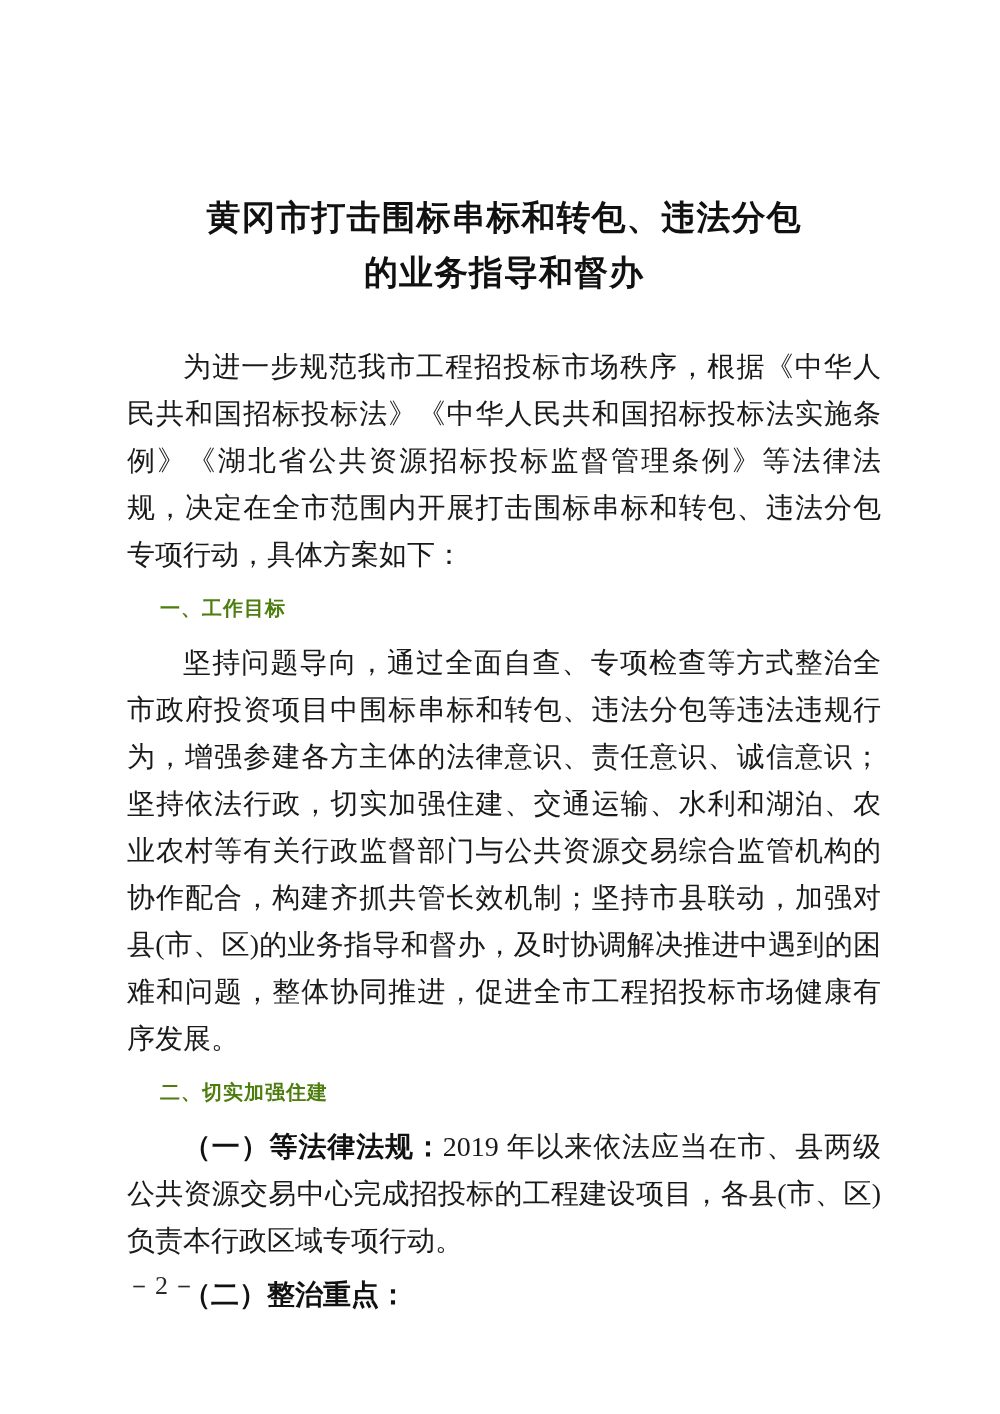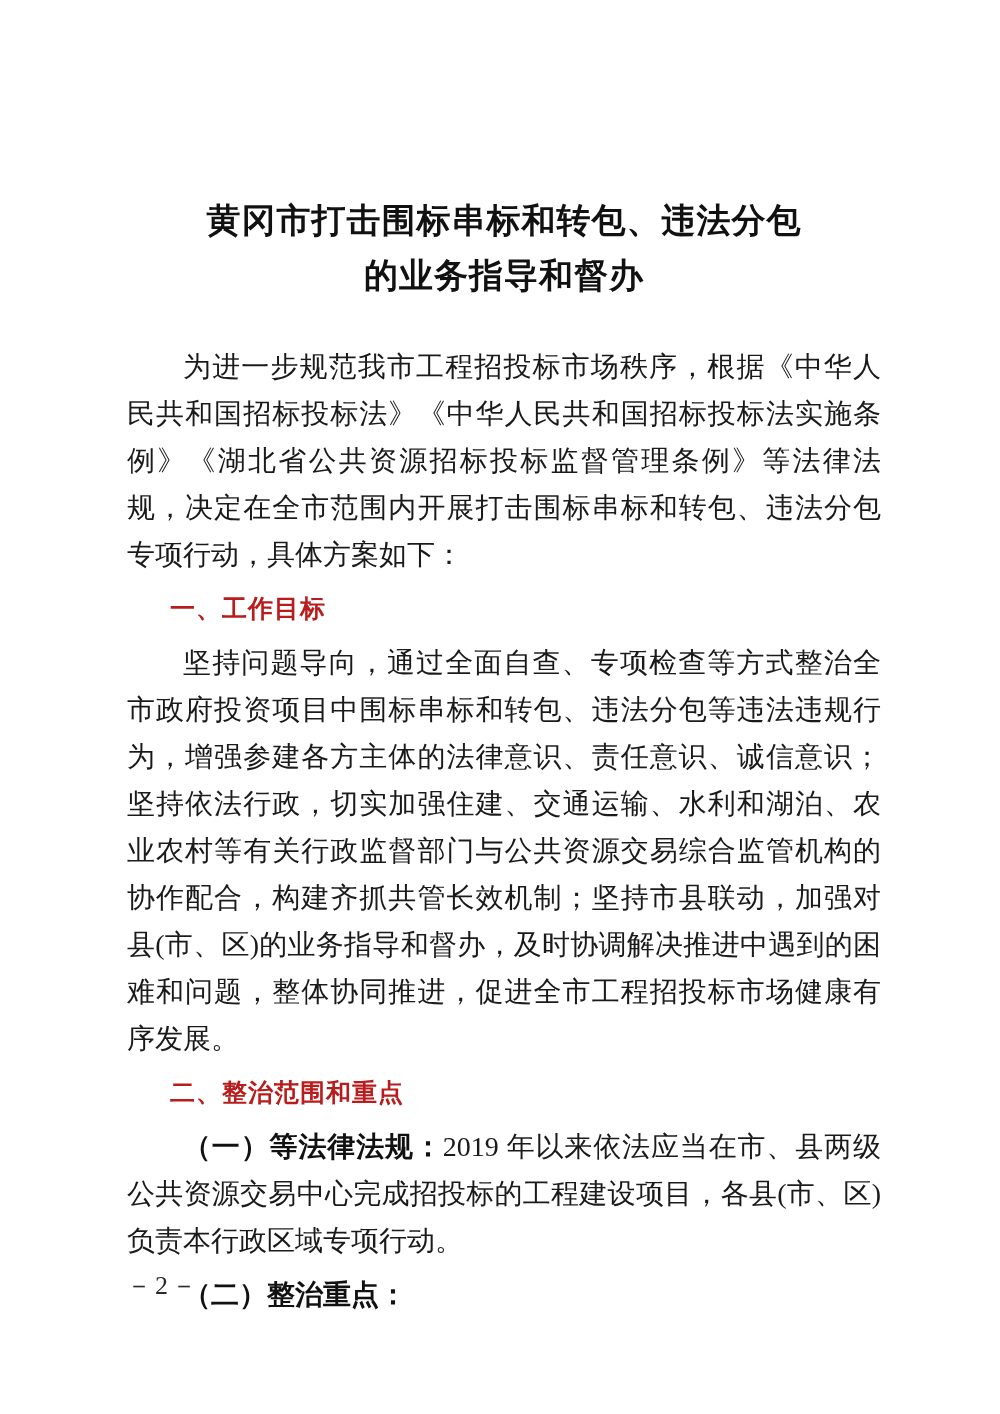--- a/index.html
+++ b/index.html
@@ -7,21 +7,21 @@
     position: relative;
     width: 1000px;
     height: 1414px;
     background: #ffffff;
     box-sizing: border-box;
     padding: 193px 112px 0 120px;
     overflow: hidden;
     color: #1a1a1a;
   }
   .doc-title {
-    font-family: Liberation Serif, serif;
+    font-family: Liberation Mono, monospace;
     font-weight: bold;
     font-size: 34px;
     line-height: 55px;
     text-align: center;
     color: #111111;
     margin: 0 0 40px 0;
     letter-spacing: 1px;
   }
   .doc-title .title-line { display: block; }
   .body-text {
@@ -31,25 +31,25 @@
     text-align: justify;
     color: #1a1a1a;
   }
   .body-text p {
     margin: 7px;
     text-indent: 2em;
   }
   .section-heading {
     font-family: "Liberation Sans", sans-serif;
     font-weight: bold;
-    font-size: 25px;
+    font-size: 20px;
     line-height: 47px;
     text-indent: 2em;
     margin: 0;
-    color: #b91c1c;
+    color: #4d7c0f;
     text-align: left;
     letter-spacing: 1px;
   }
   .bold-lead {
     font-weight: bold;
     color: #111111;
   }
   .page-number {
     position: absolute;
     left: 126px;
@@ -71,21 +71,21 @@
   </h1>
 
   <div class="body-text">
 
     <p>为进一步规范我市工程招投标市场秩序，根据《中华人民共和国招标投标法》《中华人民共和国招标投标法实施条例》《湖北省公共资源招标投标监督管理条例》等法律法规，决定在全市范围内开展打击围标串标和转包、违法分包专项行动，具体方案如下：</p>
 
     <h2 class="section-heading">一、工作目标</h2>
 
     <p>坚持问题导向，通过全面自查、专项检查等方式整治全市政府投资项目中围标串标和转包、违法分包等违法违规行为，增强参建各方主体的法律意识、责任意识、诚信意识；坚持依法行政，切实加强住建、交通运输、水利和湖泊、农业农村等有关行政监督部门与公共资源交易综合监管机构的协作配合，构建齐抓共管长效机制；坚持市县联动，加强对县(市、区)的业务指导和督办，及时协调解决推进中遇到的困难和问题，整体协同推进，促进全市工程招投标市场健康有序发展。</p>
 
-    <h2 class="section-heading">二、整治范围和重点</h2>
+    <h2 class="section-heading">二、切实加强住建</h2>
 
     <p><strong class="bold-lead">（一）等法律法规：</strong><span>2019 年以来依法应当在市、县两级公共资源交易中心完成招投标的工程建设项目，各县(市、区)负责本行政区域专项行动。</span></p>
 
     <p><strong class="bold-lead">（二）整治重点：</strong></p>
 
   </div>
 
   <div class="page-number">－2－</div>
 
 </div>

